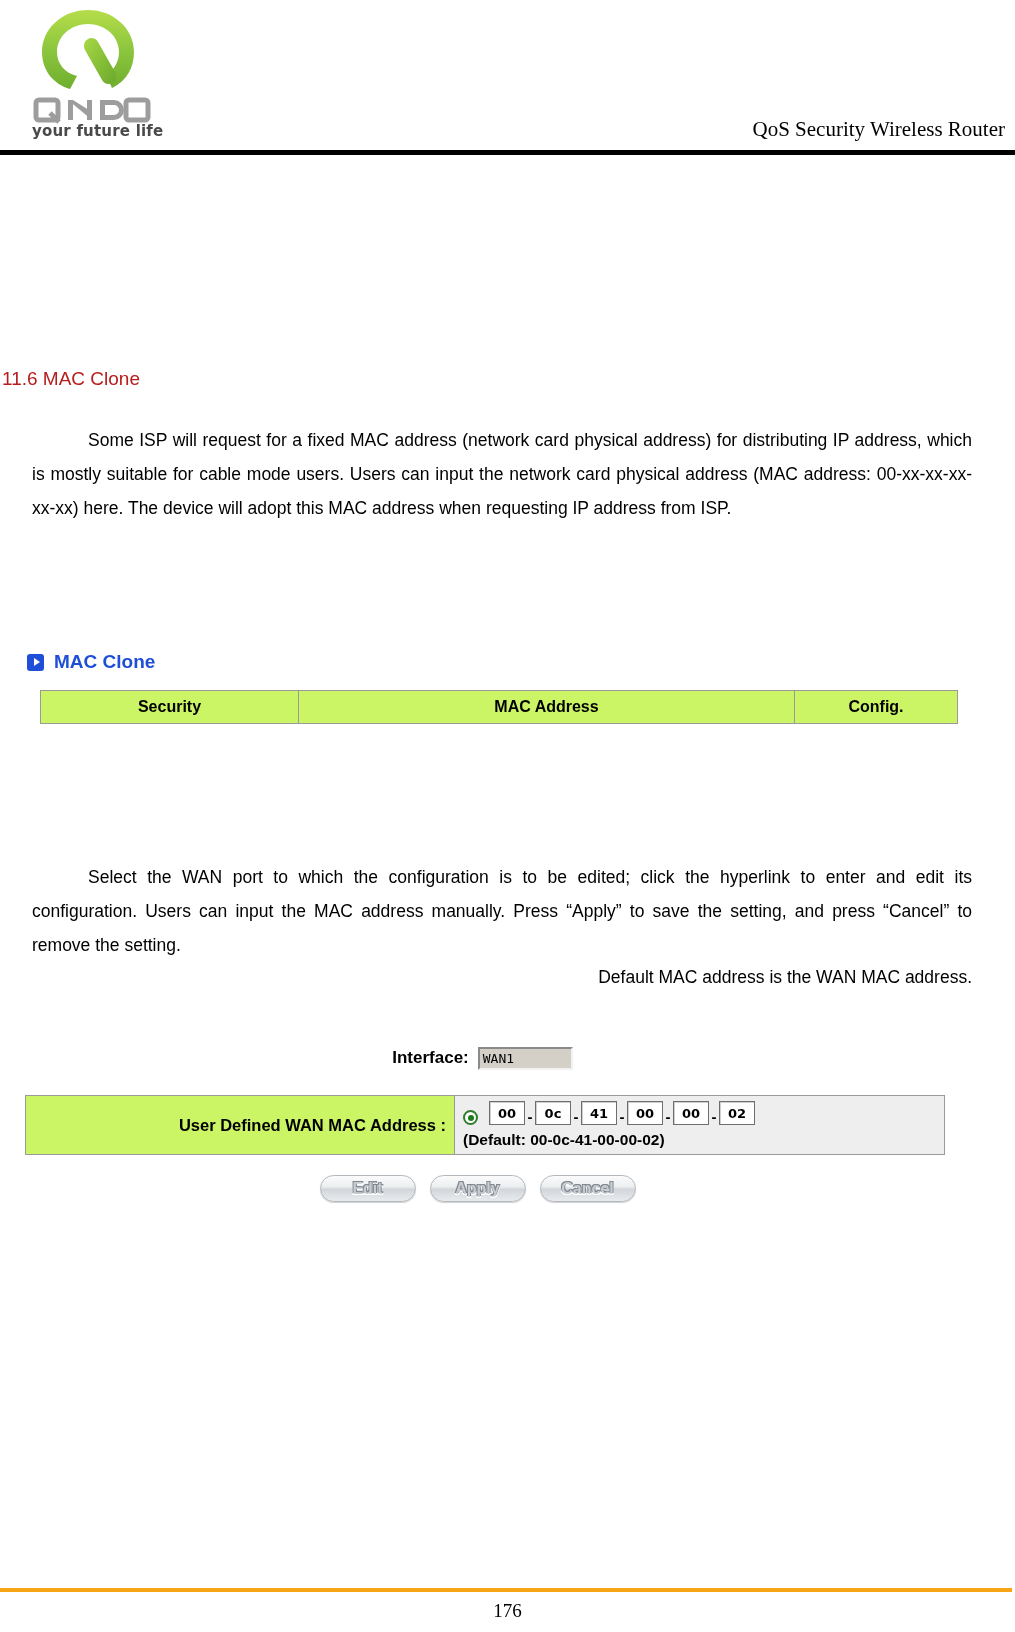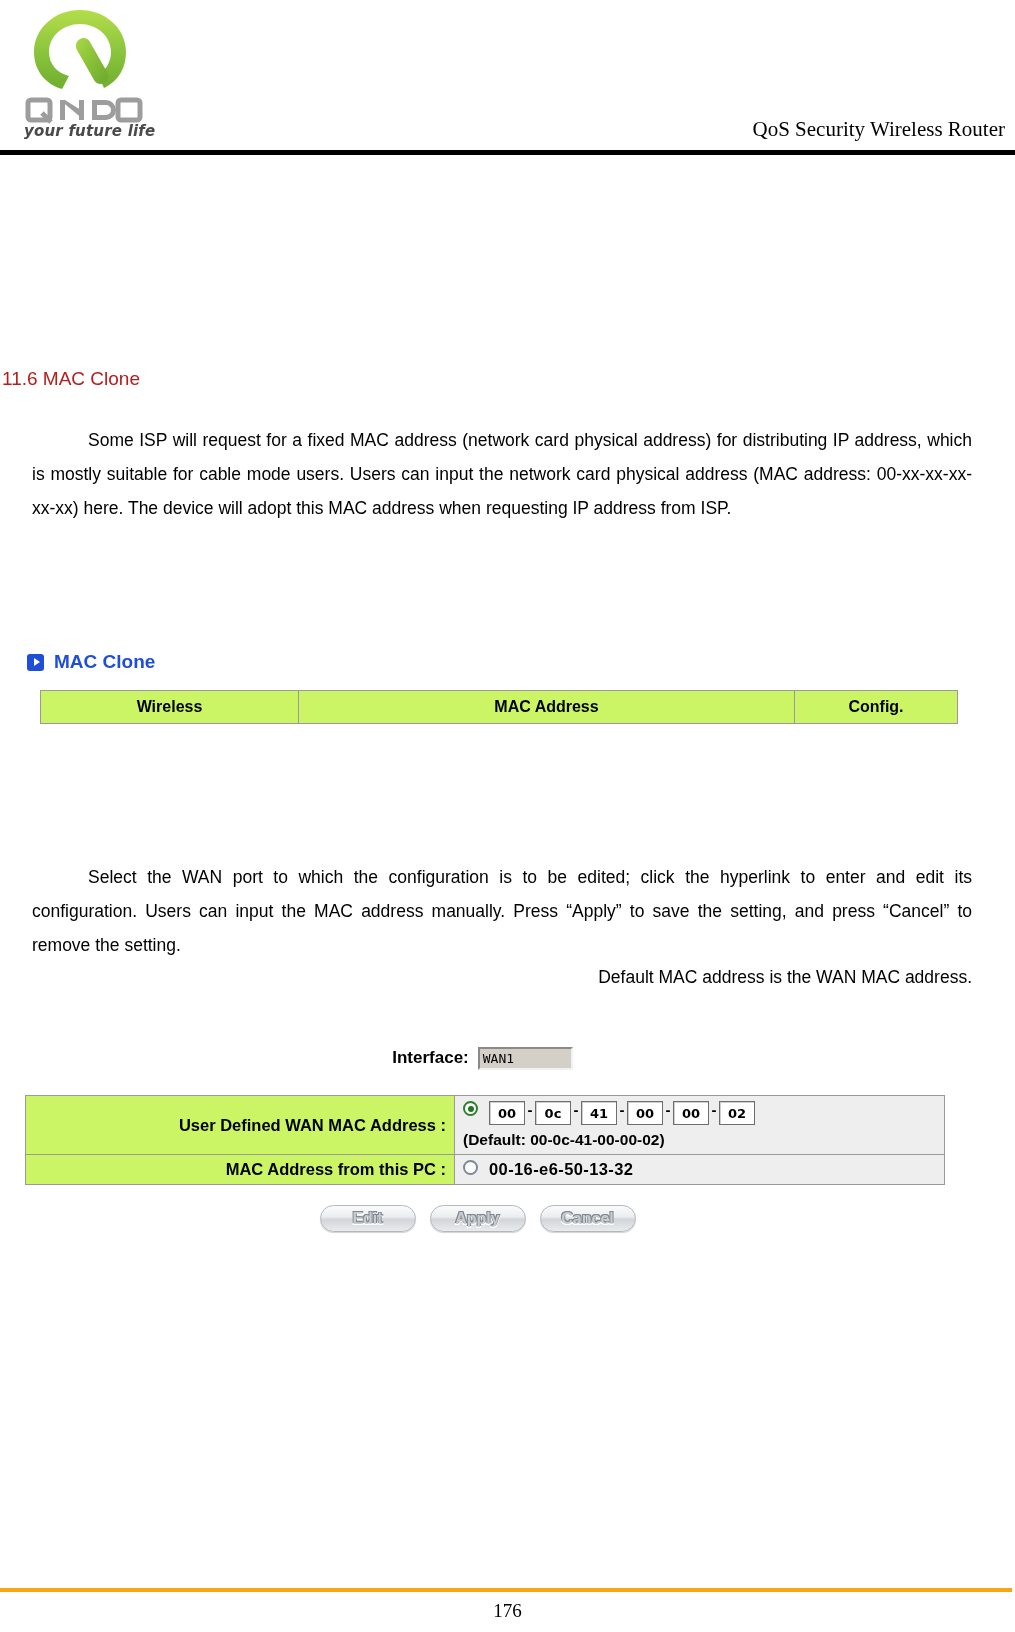--- a/index.html
+++ b/index.html
@@ -11,21 +11,21 @@
     position:relative;
     overflow:hidden;
   }
 
   
   .page-header{
     position:relative;
     height:155px;
   }
   .logo-block{
-    position:absolute;left:16px;top:4px;width:170px;height:142px;font-style:italic;
+    position:absolute;left:24px;top:4px;width:170px;height:142px;
   }
   .logo-q{
     position:absolute;left:8px;top:0px;width:112px;height:98px;
   }
   .logo-q svg{display:block;}
   .logo-qno{
     position:absolute;left:8px;top:92px;width:120px;height:28px;
   }
   .logo-tag{
     position:absolute;left:8px;top:118px;
@@ -144,21 +144,21 @@
     vertical-align:middle;
   }
   td.lbl{
     width:376px;background:#ccf566;
     text-align:right;padding-right:8px;
     font-size:16.5px;font-weight:bold;color:#000;padding-left:44px;
   }
   td.val{
     background:#eeeeee;padding:5px 0 5px 8px;
   }
-  .mac-line{display:flex;align-items:flex-start;gap:0px;}
+  .mac-line{display:flex;align-items:flex-end;gap:0px;}
   .radio{
     width:15px;height:15px;border-radius:50%;
     border:2px solid #7c8a99;background:#fdfdfd;
     box-sizing:border-box;
     display:inline-flex;align-items:center;justify-content:center;
     flex:0 0 auto;margin-right:11px;
   }
   .radio.checked{border-color:#2f7d2f;}
   .radio.checked::after{
     content:"";width:6px;height:6px;border-radius:50%;background:#1d7a1d;display:block;
@@ -272,21 +272,21 @@
 
   <div class="shot1">
     <div class="panel-title">
       <span class="arrow-badge"></span>
       <span class="panel-title-text">MAC Clone</span>
     </div>
 
     <table class="ui-table">
       <thead>
         <tr>
-          <th class="col-if">Wireless</th>
+          <th class="col-if">Security</th>
           <th class="col-mac">MAC Address</th>
           <th class="col-cfg">Config.</th>
         </tr>
       </thead>
       <tbody>
       </tbody>
     </table>
   </div>
 
   <div class="para p2">Select the WAN port to which the configuration is to be edited; click the hyperlink to enter and edit its configuration. Users can input the MAC address manually. Press “Apply” to save the setting, and press “Cancel” to remove the setting.</div>
@@ -314,29 +314,20 @@
               <span class="dash">-</span>
               <span class="oct">00</span>
               <span class="dash">-</span>
               <span class="oct">00</span>
               <span class="dash">-</span>
               <span class="oct">02</span>
             </div>
             <div class="default-note">(Default: 00-0c-41-00-00-02)</div>
           </td>
         </tr>
-        <tr>
-          <td class="lbl">MAC Address from this PC :</td>
-          <td class="val">
-            <div class="mac-line">
-              <span class="radio"></span>
-              <span class="pc-mac">00-16-e6-50-13-32</span>
-            </div>
-          </td>
-        </tr>
       </tbody>
     </table>
 
     <div class="btn-row">
       <span class="btn">Edit</span>
       <span class="btn">Apply</span>
       <span class="btn">Cancel</span>
     </div>
   </div>
 </div>

